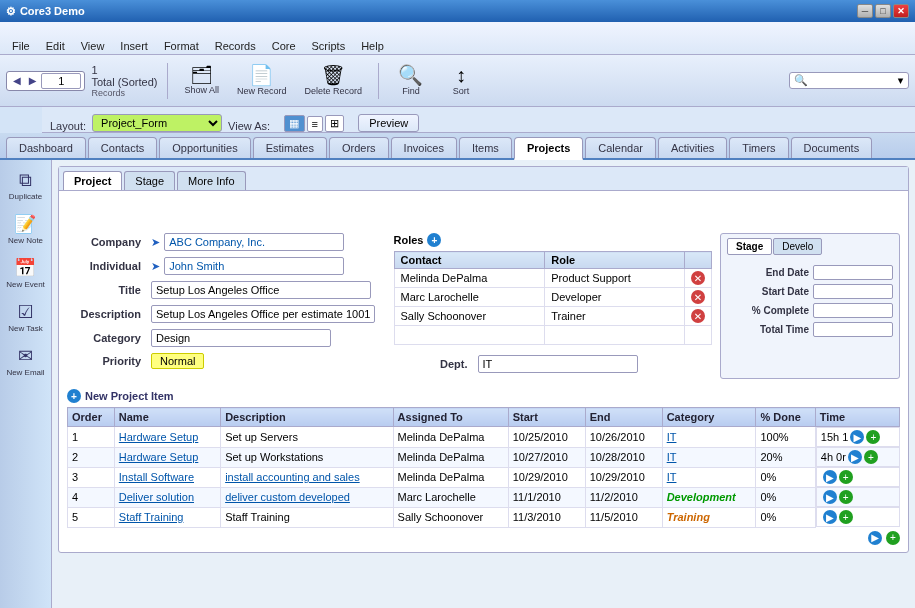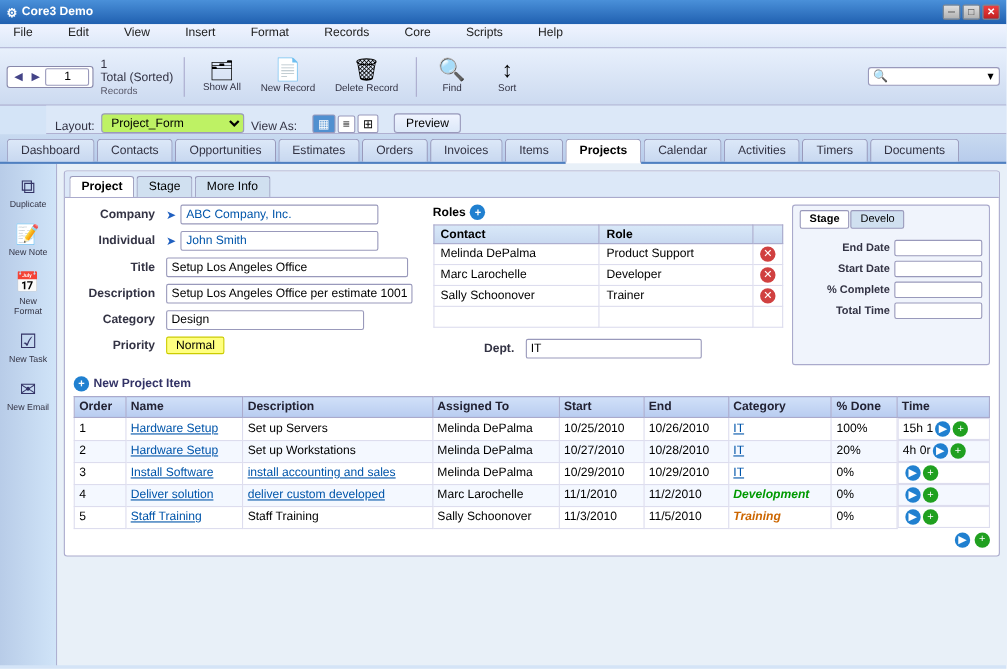--- a/index.html
+++ b/index.html
@@ -6,21 +6,21 @@
     body { background: #d4e4f7; width: 915px; height: 608px; overflow: hidden; }
 
     
     .title-bar { background: linear-gradient(to bottom, #4a90d9, #2060b0); color: white; height: 22px; display: flex; align-items: center; padding: 0 6px; font-size: 11px; font-weight: bold; justify-content: space-between; }
     .title-bar-left { display: flex; align-items: center; gap: 4px; }
     .title-bar-right { display: flex; gap: 2px; }
     .win-btn { width: 16px; height: 14px; background: linear-gradient(to bottom, #e0e0e0, #b0b0b0); border: 1px solid #888; border-radius: 2px; display: flex; align-items: center; justify-content: center; cursor: pointer; font-size: 9px; color: #333; }
     .win-btn.close { background: linear-gradient(to bottom, #f04040, #c02020); color: white; }
 
     
-    .menu-bar { background: linear-gradient(to bottom, #f0f4ff, #dce8f8); border-bottom: 1px solid #aac; height: 22px; display: flex; align-items: flex-end; padding: 5px 4px; gap: 16px; }
+    .menu-bar { background: linear-gradient(to bottom, #f0f4ff, #dce8f8); border-bottom: 1px solid #aac; height: 22px; display: flex; align-items: flex-start; padding: 16px 4px; }
     .menu-item { padding: 2px 8px; cursor: pointer; border-radius: 2px; color: #222; }
 
     
     .toolbar { background: linear-gradient(to bottom, #e8f0fc, #ccdaf0); border-bottom: 1px solid #aac; padding: 4px 6px; display: flex; align-items: center; gap: 6px; height: 52px; }
     .tb-nav { display: flex; align-items: center; border: 1px solid #88a; background: white; border-radius: 3px; padding: 1px 3px; gap: 2px; }
     .tb-arrow { cursor: pointer; color: #448; font-size: 10px; padding: 2px 3px; }
     .tb-record-field { border: 1px solid #99b; background: white; width: 40px; text-align: center; padding: 1px 2px; border-radius: 2px; }
     .tb-sep { width: 1px; background: #aac; height: 36px; margin: 0 4px; }
     .tb-btn { display: flex; flex-direction: column; align-items: center; cursor: pointer; padding: 2px 6px; border-radius: 3px; min-width: 44px; }
     .tb-btn-icon { font-size: 20px; line-height: 1; }
@@ -58,21 +58,21 @@
     .sub-tab-bar { display: flex; gap: 2px; padding: 4px 4px 0; background: #dce8f8; border-bottom: 1px solid #aac; }
     .sub-tab { padding: 3px 10px; cursor: pointer; border: 1px solid #99b; border-bottom: none; border-radius: 3px 3px 0 0; background: #d0e0f0; font-size: 11px; }
     .sub-tab.active { background: white; font-weight: bold; }
     .field-row { display: flex; align-items: center; margin-bottom: 6px; gap: 4px; }
     .field-label { width: 80px; text-align: right; color: #334; font-weight: bold; padding-right: 6px; }
     .field-value { border: 1px solid #99b; background: white; padding: 2px 4px; border-radius: 2px; min-width: 180px; }
     .field-value.link { color: #0055aa; cursor: pointer; }
     .priority-badge { background: #ffff80; border: 1px solid #cc0; padding: 1px 8px; border-radius: 2px; }
 
     
-    .form-main { display: flex; gap: 8px; padding: 6px 8px; }
+    .form-main { display: flex; gap: 8px; padding: 6px 8px; margin-top: 36px; }
     .form-left { flex: 1; }
     .form-center { flex: 1; }
     .form-right { width: 180px; border: 1px solid #aac; border-radius: 3px; padding: 0; background: #f0f4fc; }
 
     
     .roles-header { display: flex; align-items: center; gap: 4px; font-weight: bold; margin-bottom: 4px; }
     .roles-table { width: 100%; border-collapse: collapse; }
     .roles-table th { background: linear-gradient(to bottom, #d8e8f8, #c8d8f0); border: 1px solid #aac; padding: 2px 6px; text-align: left; font-weight: bold; }
     .roles-table td { border: 1px solid #dde; padding: 2px 6px; background: white; }
     .stage-tabs { display: flex; gap: 1px; margin-bottom: 6px; }
@@ -203,21 +203,21 @@
     <div class="sidebar-btn">
       <span class="sidebar-btn-icon">⧉</span>
       <span class="sidebar-btn-label">Duplicate</span>
     </div>
     <div class="sidebar-btn">
       <span class="sidebar-btn-icon">📝</span>
       <span class="sidebar-btn-label">New Note</span>
     </div>
     <div class="sidebar-btn">
       <span class="sidebar-btn-icon">📅</span>
-      <span class="sidebar-btn-label">New Format</span>
+      <span class="sidebar-btn-label">New Event</span>
     </div>
     <div class="sidebar-btn">
       <span class="sidebar-btn-icon">☑</span>
       <span class="sidebar-btn-label">New Task</span>
     </div>
     <div class="sidebar-btn">
       <span class="sidebar-btn-icon">✉</span>
       <span class="sidebar-btn-label">New Email</span>
     </div>
   </div>

